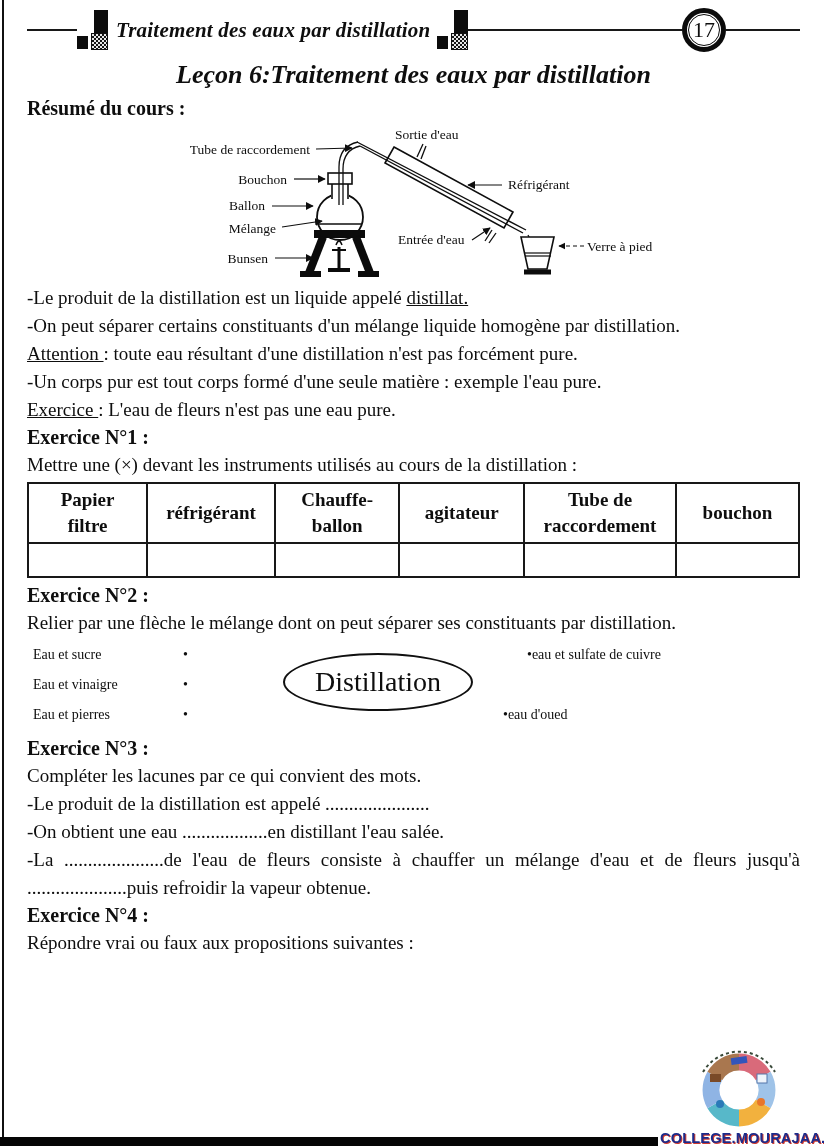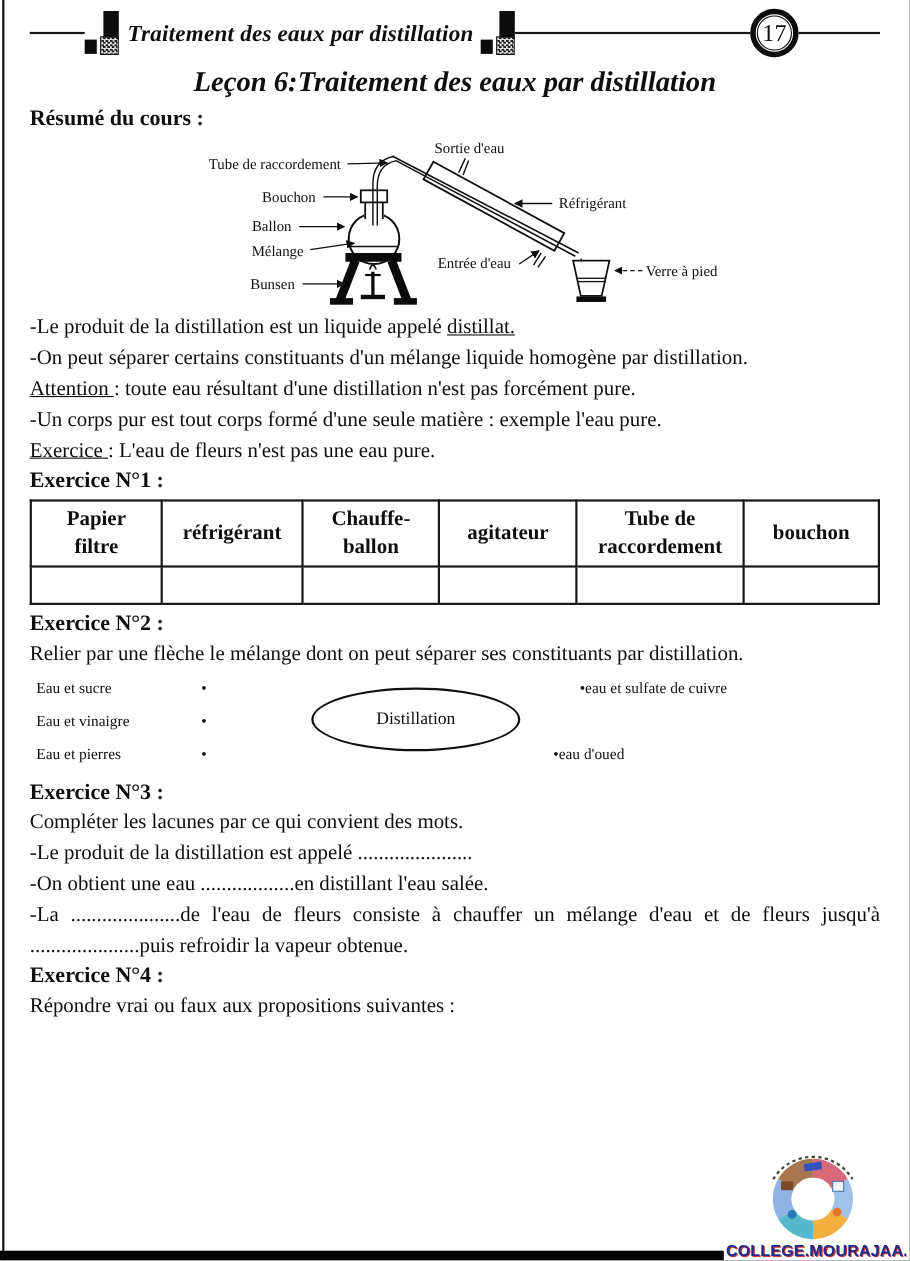--- a/index.html
+++ b/index.html
@@ -70,21 +70,21 @@
                  white-space:pre-line; line-height:26px; padding:3px 2px; vertical-align:middle; }
   table.ex1 td { height:30px; }
   .c0{width:15.3%}.c1{width:16.4%}.c2{width:16.0%}.c3{width:16.0%}.c4{width:19.5%}.c5{width:15.8%}
 
   
   .match { position:relative; height:96px; margin-top:2px; }
   .match .mi { position:absolute; font-size:14px; line-height:26px; }
   .dist-ellipse {
     position:absolute; left:256px; top:14px; width:186px; height:54px;
     border:2px solid #101010; border-radius:50%;
-    display:flex; align-items:center; justify-content:center; font-size:16px;
+    display:flex; align-items:center; justify-content:center; font-size:28px;
   }
 
   
   .bottombar { position:absolute; left:0; bottom:0; width:658px; height:9px; background:#050505; }
   .logo { position:absolute; left:687px; top:1044px; width:104px; height:84px; }
   .watermark {
     position:absolute; right:3px; bottom:0px; width:164px; text-align:center;
     font-family:"Liberation Sans","DejaVu Sans",sans-serif;
     font-weight:bold; font-size:14.5px; letter-spacing:.2px;
     color:#1c2b8a; text-shadow: 1px 1px 0 #cf3a30;
@@ -210,20 +210,21 @@
     <div class="notes">
       <p class="txt"><span>-Le produit de la distillation est un liquide appelé </span><span class="ul">distillat.</span></p>
       <p class="txt just">-On peut séparer certains constituants d'un mélange liquide homogène par distillation.</p>
       <p class="txt"><span class="ul">Attention </span><span>: toute eau résultant d'une distillation n'est pas forcément pure.</span></p>
       <p class="txt">-Un corps pur est tout corps formé d'une seule matière : exemple l'eau pure.</p>
       <p class="txt"><span class="ul">Exercice </span><span>: L'eau de fleurs n'est pas une eau pure.</span></p>
     </div>
 
 
     <h4 class="sec-h">Exercice N°1 :</h4>
+    <p class="txt">Mettre une (×) devant les instruments utilisés au cours de la distillation :</p>
     <table class="ex1">
       <tbody>
           <tr>
         <th class="c0">Papier
 filtre</th>
         <th class="c1">réfrigérant</th>
         <th class="c2">Chauffe-
 ballon</th>
         <th class="c3">agitateur</th>
         <th class="c4">Tube de

